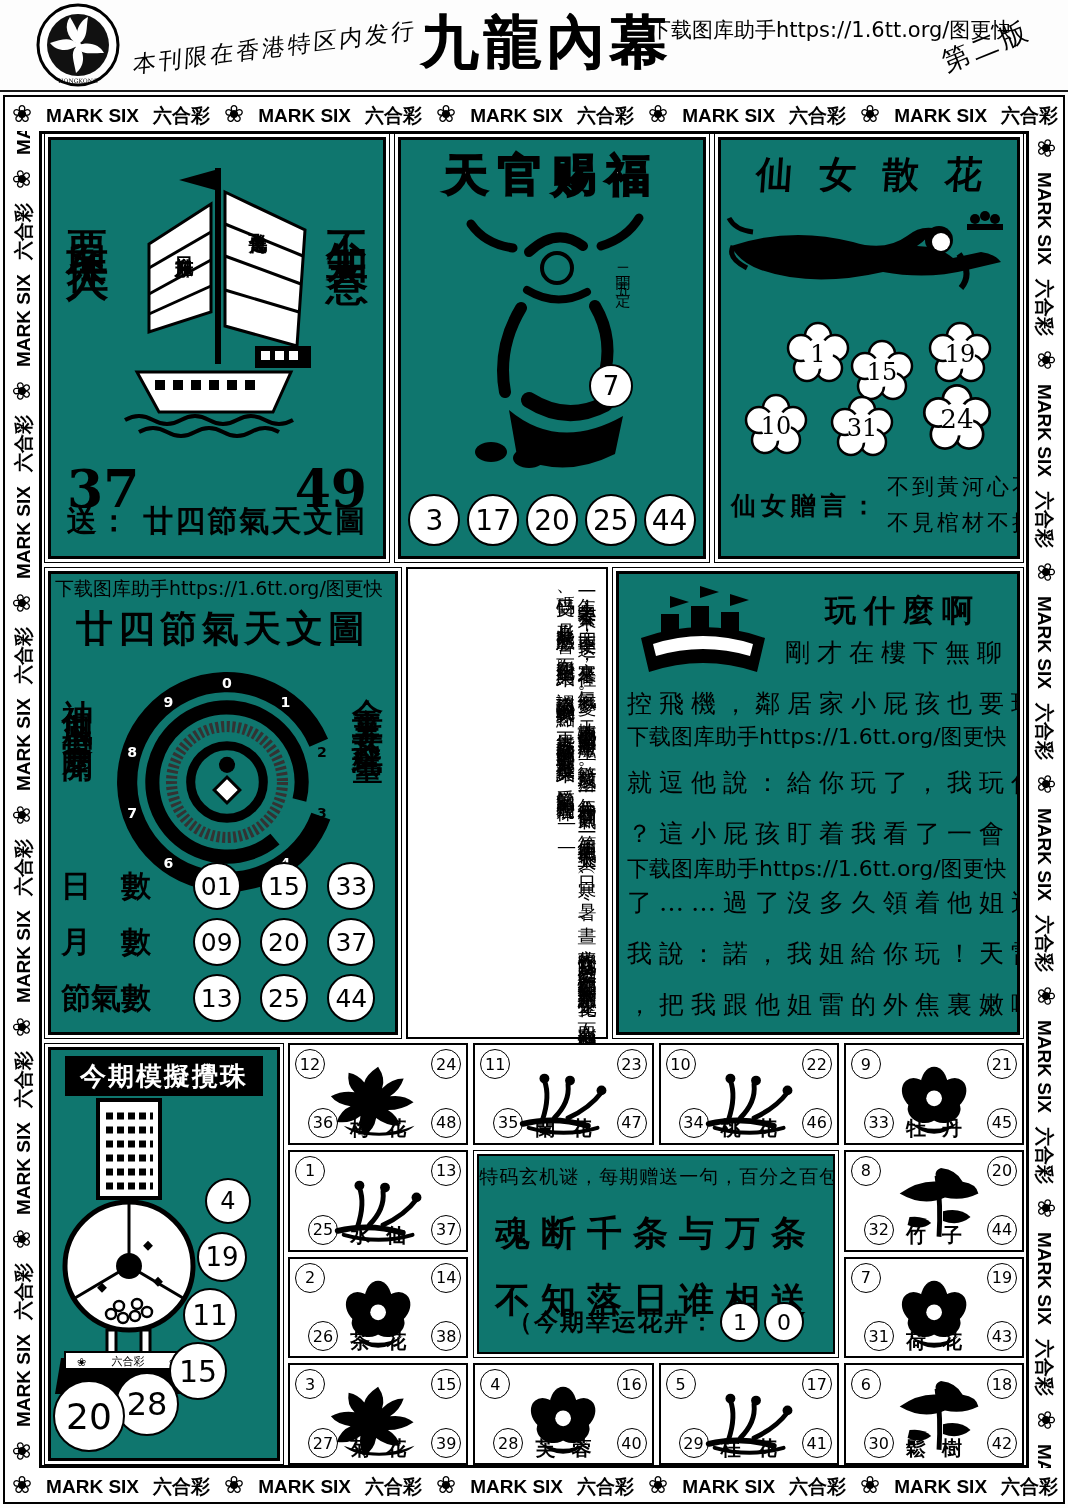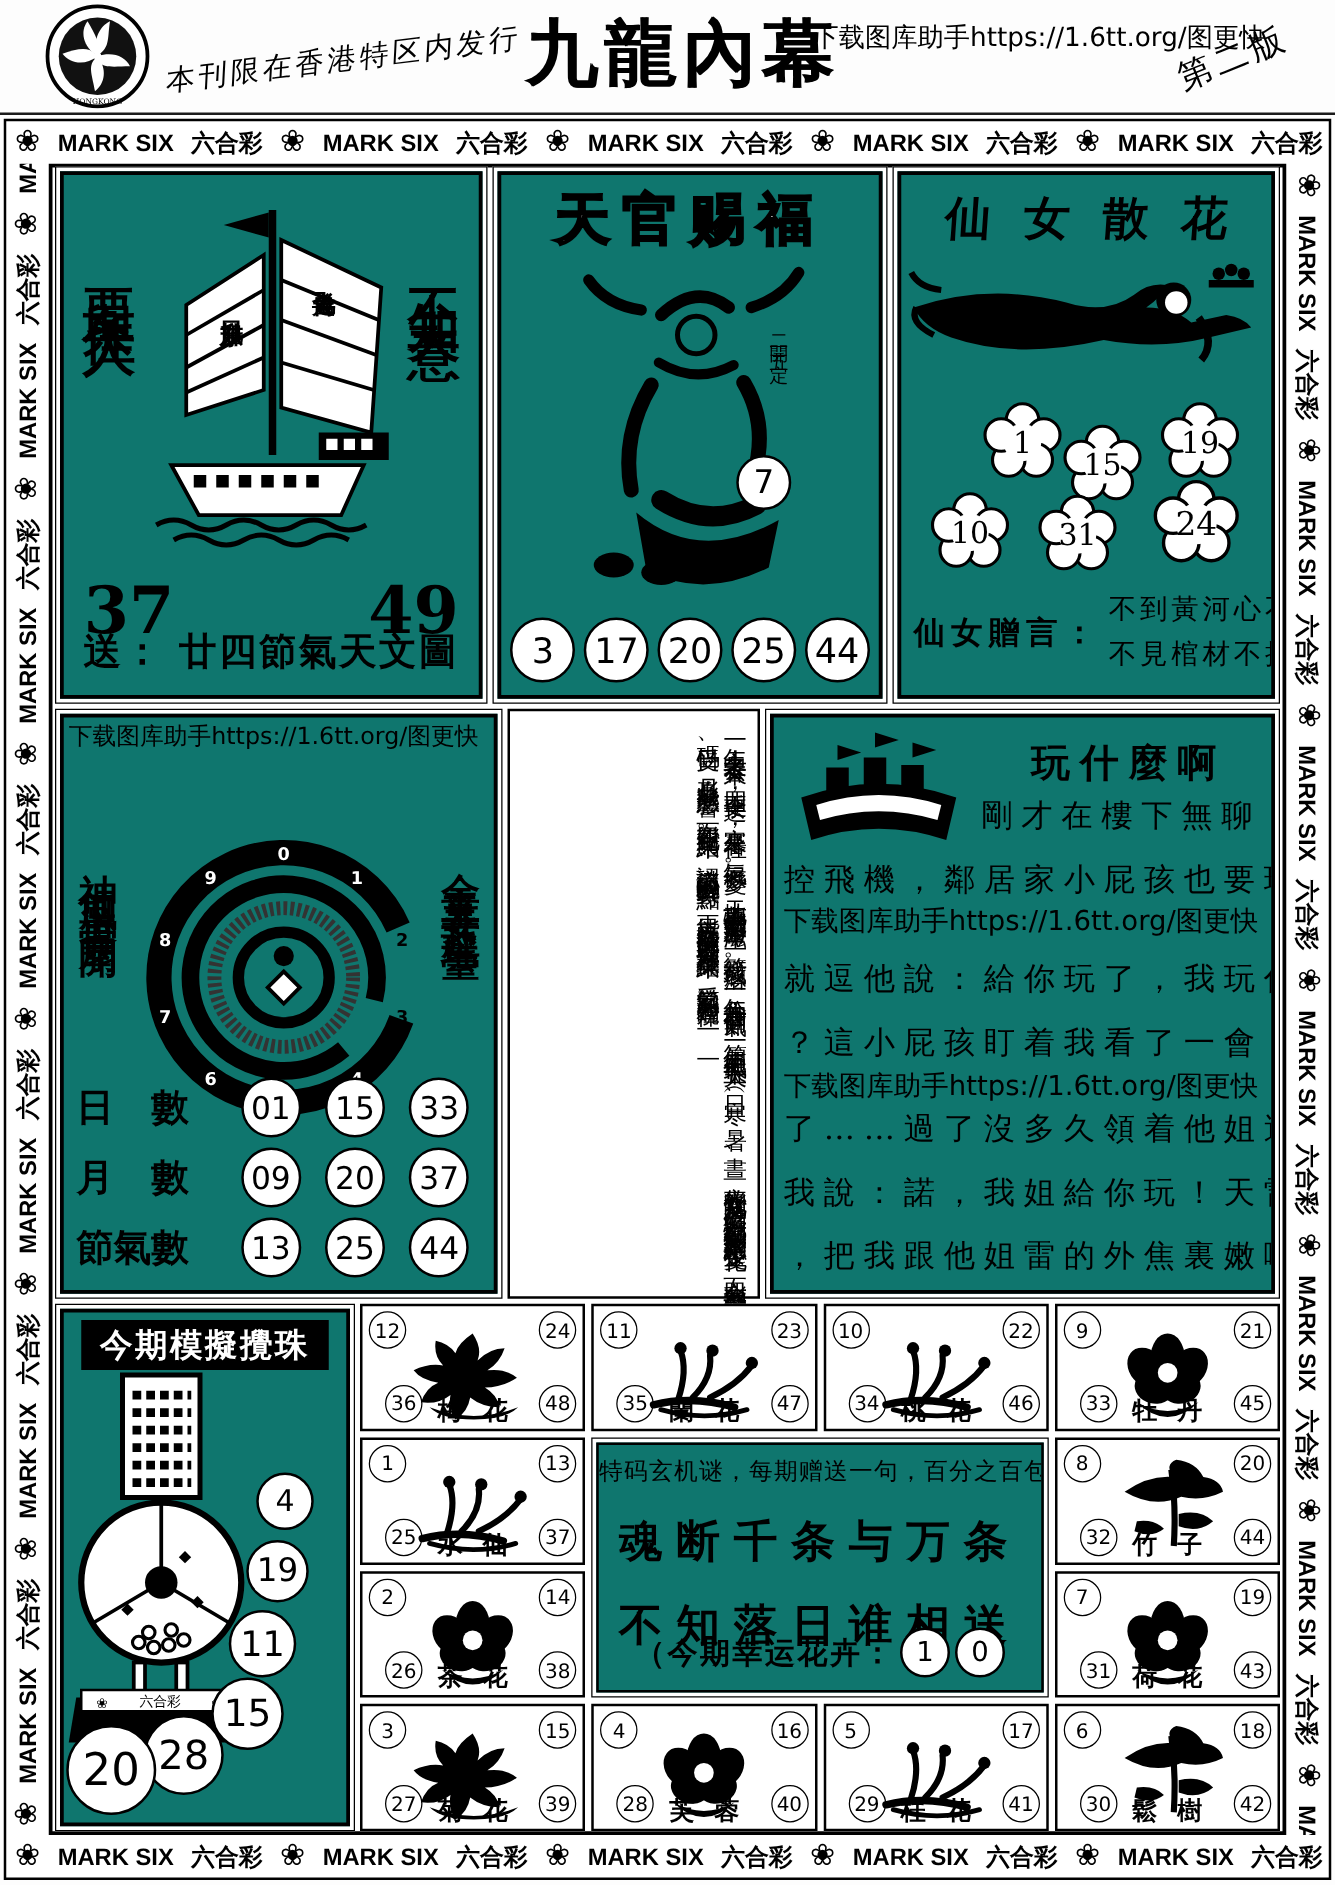--- a/index.html
+++ b/index.html
@@ -333,20 +333,21 @@
         <div class="fy-qline">不到黃河心不死</div>
         <div class="fy-qline">不見棺材不掉泪</div>
       </span>
     </div>
   </div>
     </div>
 
   <div id="box-solar" class="dbl">
       <div class="din">
     <div id="sl-wm">下载图库助手https://1.6tt.org/图更快</div>
+    <div id="sl-title">廿四節氣天文圖</div>
     <div id="sl-left" class="sl-side vtext">神仙風道骨扇開</div>
     <div id="sl-right" class="sl-side vtext">金童玉女赴瑶臺</div>
     <svg id="sl-svg" viewBox="0 0 230 230">
       <circle cx="115" cy="115" r="99" fill="none" stroke="#000" stroke-width="20" pathLength="100" stroke-dasharray="88 12" transform="rotate(20 115 115)"></circle>
       <circle cx="115" cy="115" r="74" fill="none" stroke="#000" stroke-width="14" pathLength="100" stroke-dasharray="90 10" transform="rotate(50 115 115)"></circle>
       <circle cx="115" cy="115" r="55" fill="none" stroke="#333" stroke-width="11" stroke-dasharray="3 2.5"></circle>
       <circle cx="115" cy="115" r="36" fill="none" stroke="#000" stroke-width="9"></circle>
       <circle cx="115" cy="98" r="8" fill="#000"></circle>
       <rect x="106" y="114" width="18" height="18" fill="#fff" stroke="#000" stroke-width="3" transform="rotate(45 115 123)"></rect>
       <g font-size="14" font-weight="bold" fill="#fff" text-anchor="middle" font-family="DejaVu Sans, sans-serif">

